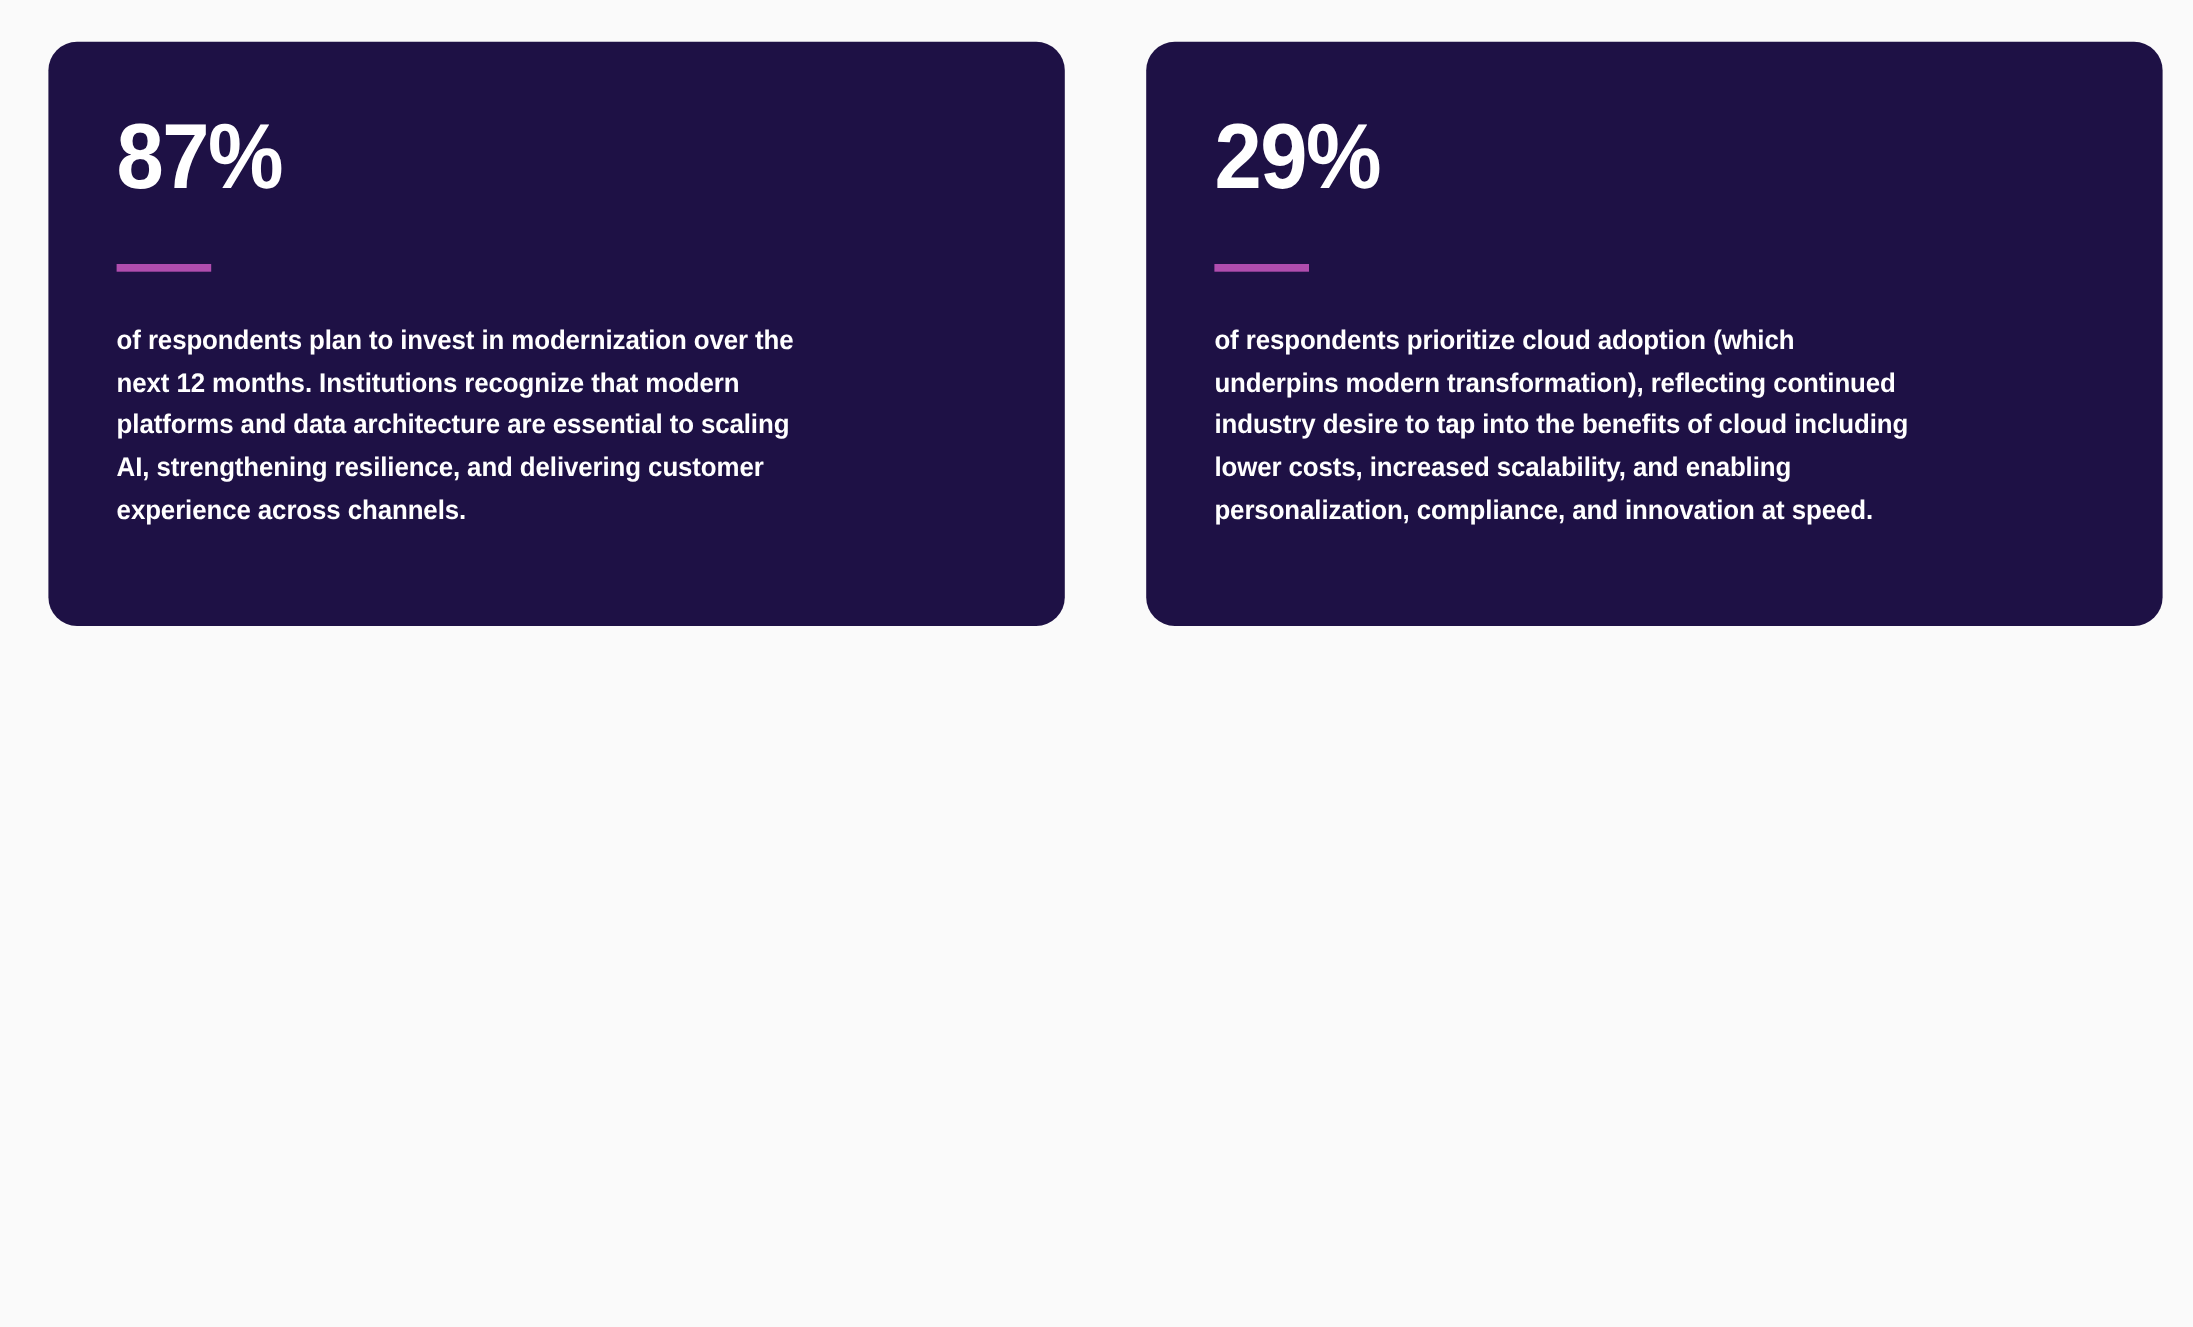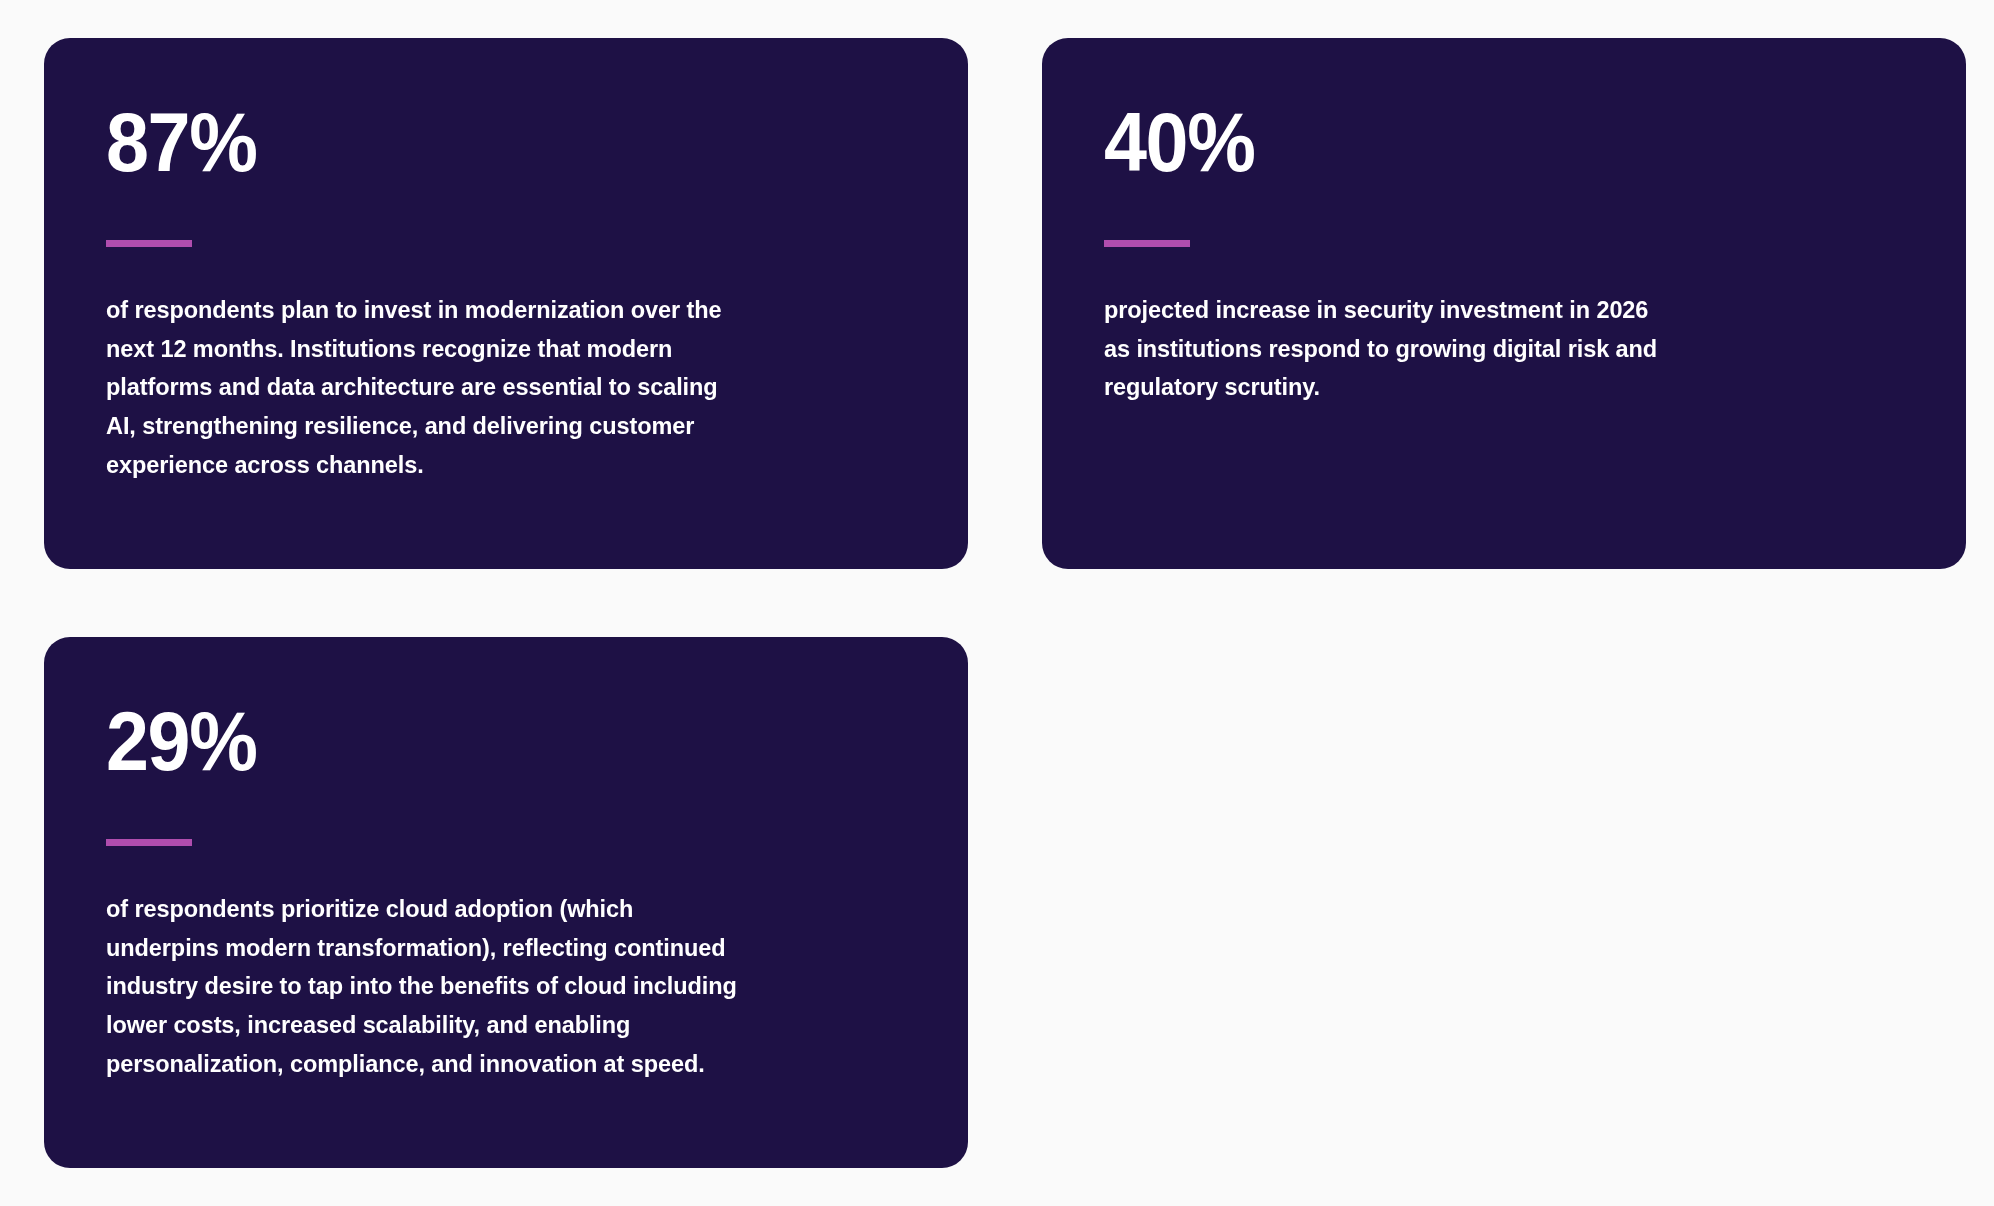--- a/index.html
+++ b/index.html
@@ -88,25 +88,20 @@
 
 <div class="stats-grid">
 
   <div class="stat-card card-r1">
     <div class="stat-value">87%</div>
     <div class="accent-rule"></div>
     <div class="stat-desc">of respondents plan to invest in modernization over the next 12 months. Institutions recognize that modern platforms and data architecture are essential to scaling AI, strengthening resilience, and delivering customer experience across channels.</div>
   </div>
 
 
-  <div class="stat-card card-r3">
-    <div class="stat-value">40%</div>
-    <div class="accent-rule"></div>
-    <div class="stat-desc">projected increase in security investment in 2026 as institutions respond to growing digital risk and regulatory scrutiny.</div>
-  </div>
 
   <div class="stat-card card-r4">
     <div class="stat-value">29%</div>
     <div class="accent-rule"></div>
     <div class="stat-desc">of respondents prioritize cloud adoption (which underpins modern transformation), reflecting continued industry desire to tap into the benefits of cloud including lower costs, increased scalability, and enabling personalization, compliance, and innovation at speed.</div>
   </div>
 
 </div>
 
 </body></html>

